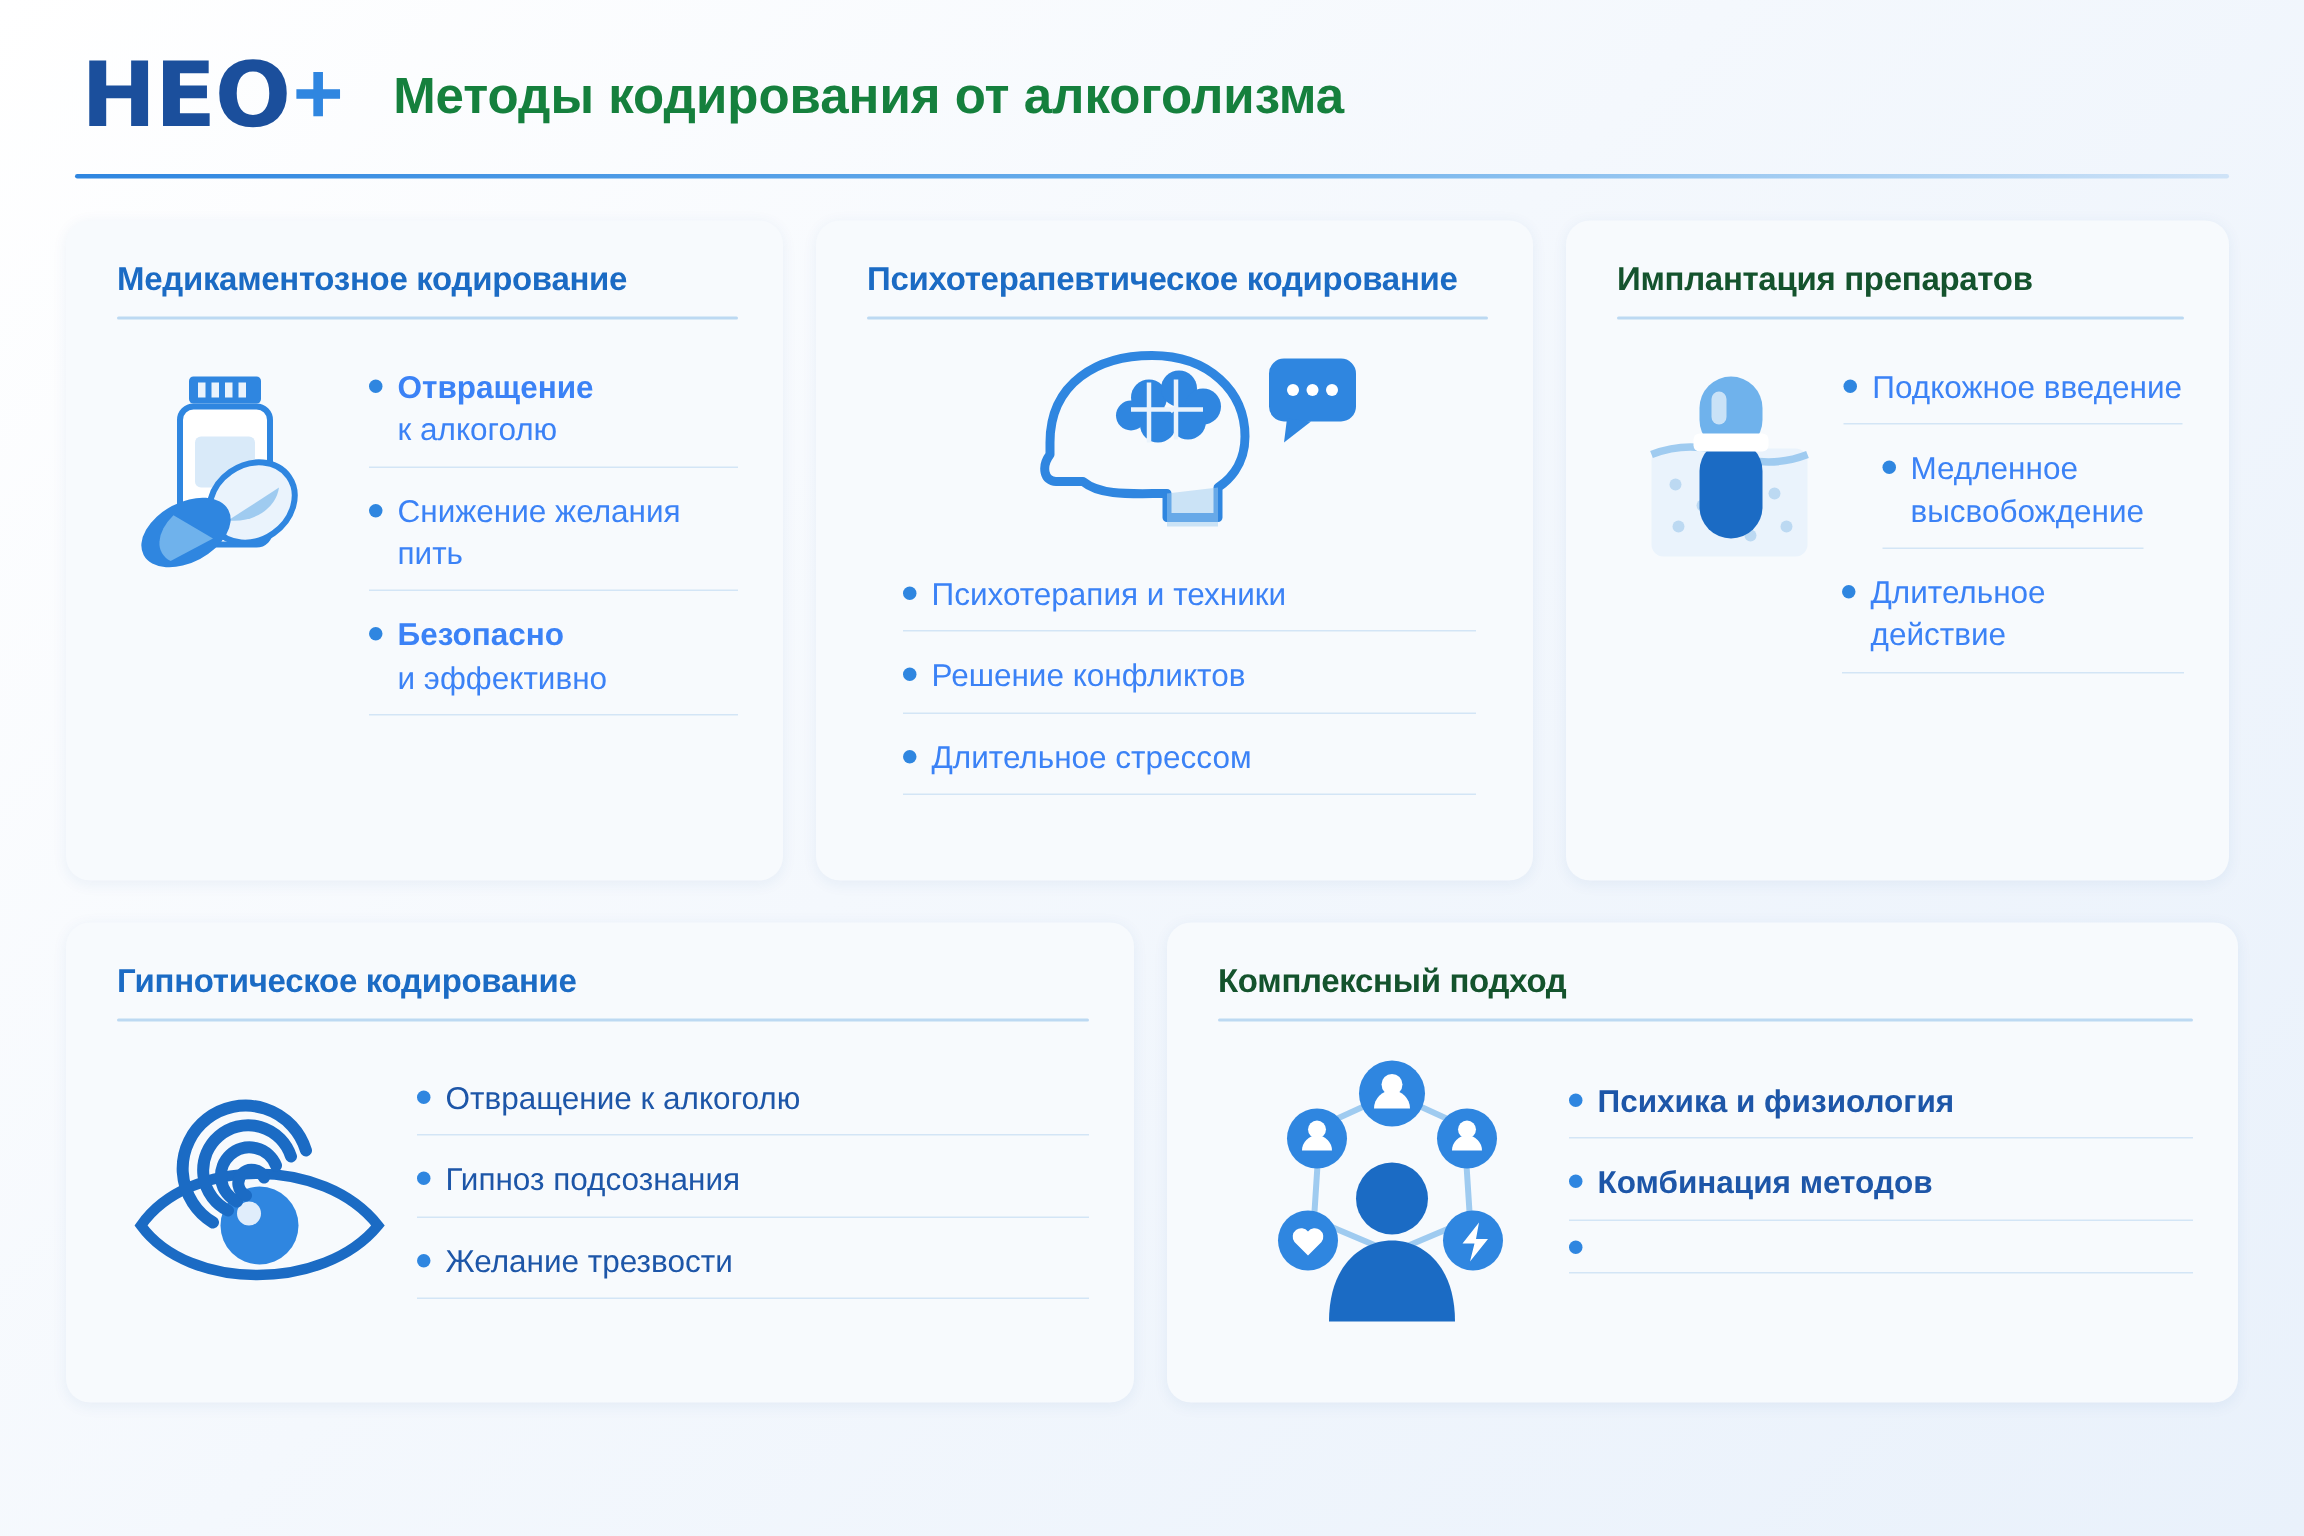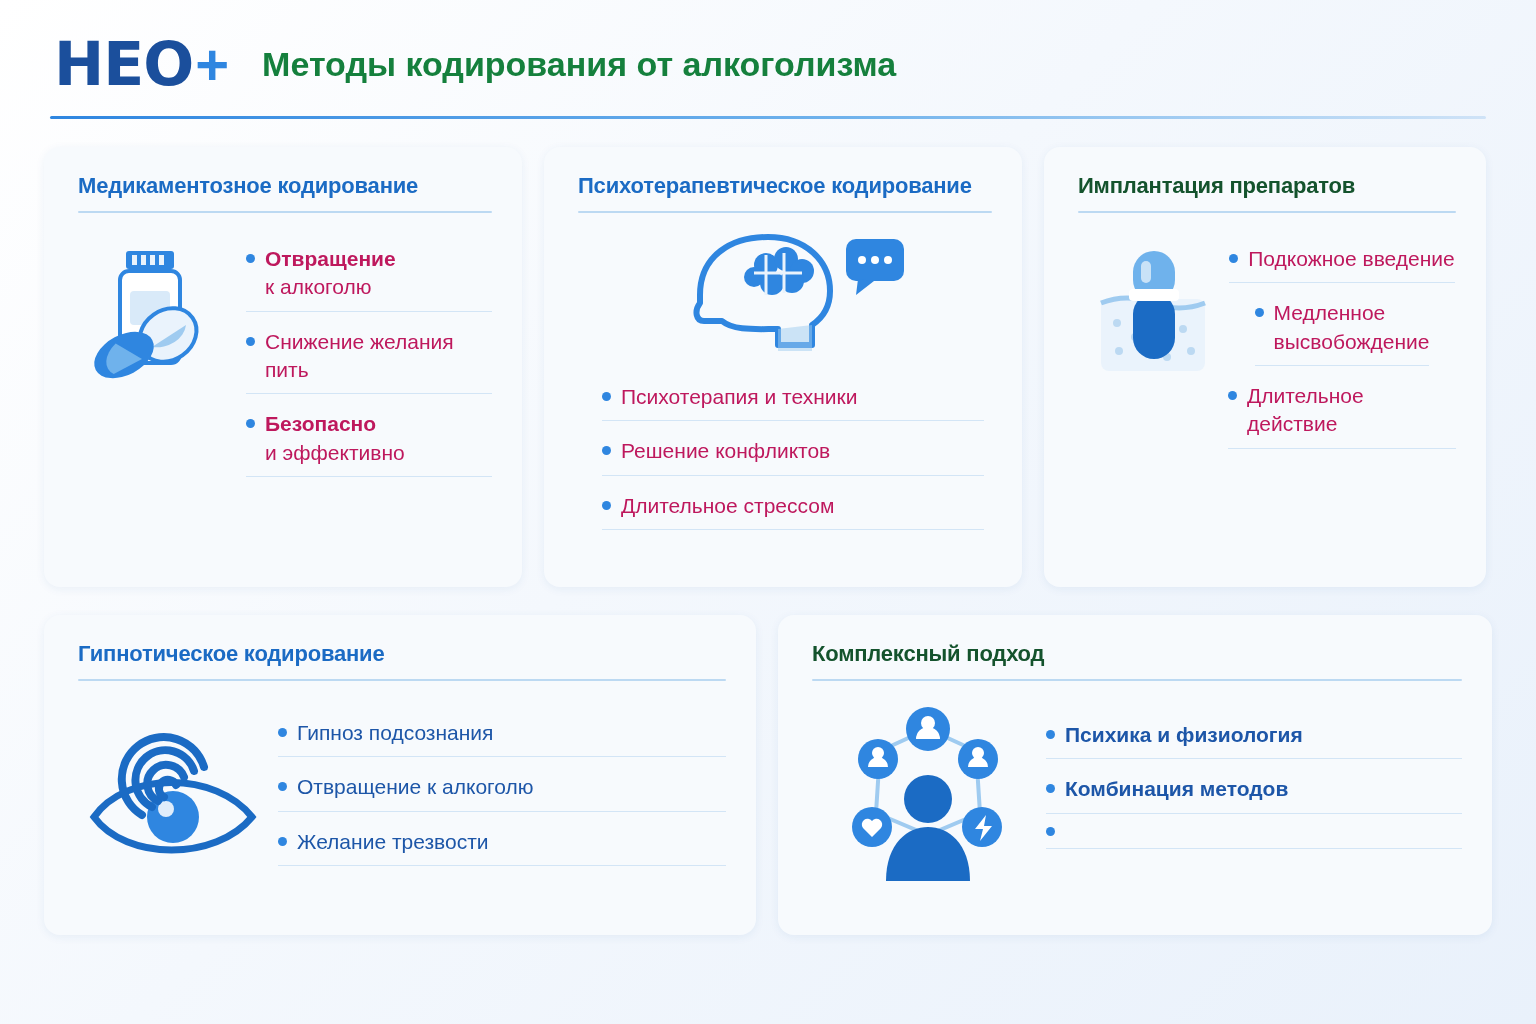--- a/index.html
+++ b/index.html
@@ -24,21 +24,21 @@
 
   
   .header {
     display: flex;
     align-items: center;
     gap: 34px;
     padding-left: 10px;
   }
   .logo {
     display: flex;
-    align-items: flex-end;
+    align-items: flex-start;
     font-size: 62px;
     font-weight: 700;
     letter-spacing: -1px;
     line-height: 1;
     color: #1b4f9c;
   }
   .logo .logo-text {
     font-family: "DejaVu Sans", sans-serif;
     font-weight: 700;
     font-size: 60px;
@@ -120,21 +120,21 @@
     flex: 0 0 auto;
     width: 9px;
     height: 9px;
     border-radius: 50%;
     background: #2f86e0;
     transform: translateY(-3px);
   }
   .bullet-text {
     font-size: 21px;
     line-height: 1.35;
-    color: #be185d;
+    color: #3b82f6;
   }
   .bullet-text .bold {
     font-weight: 700;
   }
 
   
   .card-1 { width: 478px; height: 440px; }
   .card-2 { width: 478px; height: 440px; }
   .card-3 { width: 442px; height: 440px; }
 
@@ -322,25 +322,25 @@
             <circle cx="80" cy="100" r="8" fill="#ffffff" opacity="0.85"></circle>
             <path d="M118 58 a42 42 0 1 0 -62 48" fill="none" stroke="#1b6bc4" stroke-width="8" stroke-linecap="round"></path>
             <path d="M108 62 a30 30 0 1 0 -42 36" fill="none" stroke="#1b6bc4" stroke-width="8" stroke-linecap="round"></path>
             <path d="M98 68 a19 19 0 1 0 -26 24" fill="none" stroke="#1b6bc4" stroke-width="8" stroke-linecap="round"></path>
             <path d="M90 76 a9 9 0 1 0 -12 12" fill="none" stroke="#1b6bc4" stroke-width="8" stroke-linecap="round"></path>
           </svg>
         </div>
         <div class="bullets c4-bullets">
           <div class="bullet">
             <span class="dot"></span>
+            <span class="bullet-text">Отвращение к алкоголю</span>
+          </div>
+          <div class="bullet">
+            <span class="dot"></span>
             <span class="bullet-text">Гипноз подсознания</span>
-          </div>
-          <div class="bullet">
-            <span class="dot"></span>
-            <span class="bullet-text">Отвращение к алкоголю</span>
           </div>
           <div class="bullet">
             <span class="dot"></span>
             <span class="bullet-text">Желание трезвости</span>
           </div>
         </div>
       </div>
     </div>
 
     <div class="card card-5">

